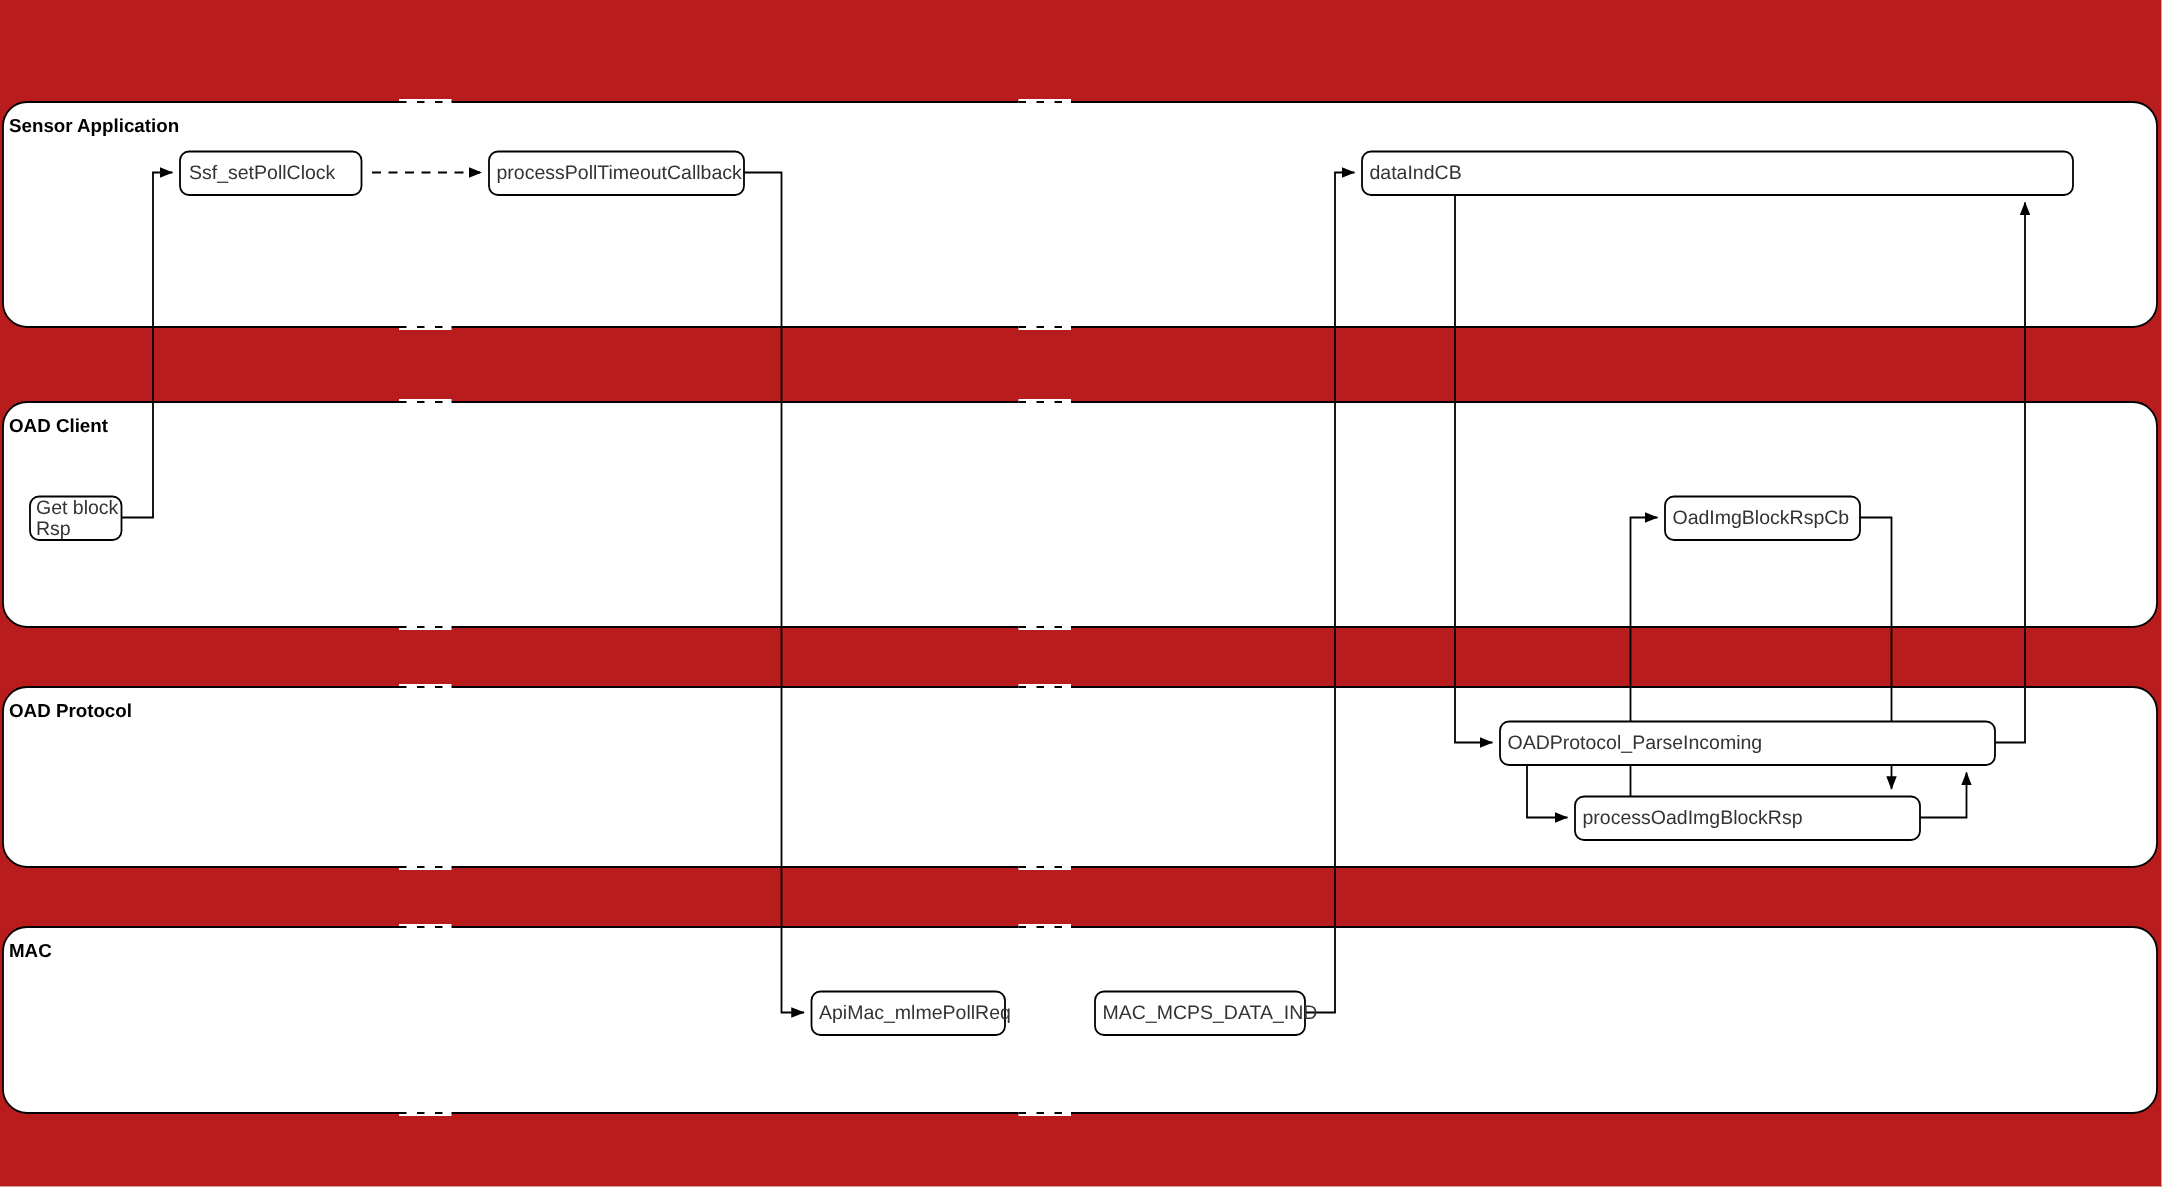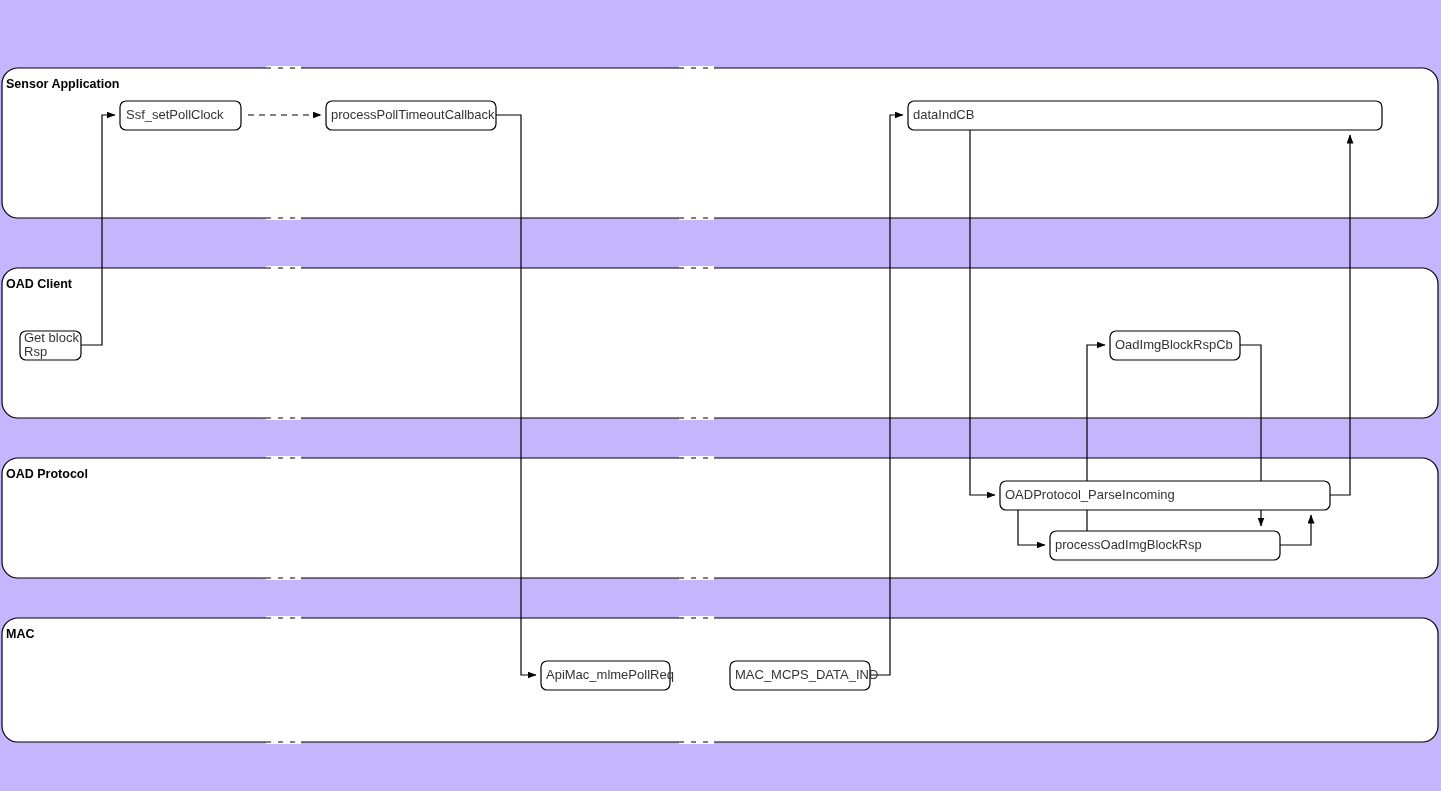--- a/index.html
+++ b/index.html
@@ -8,21 +8,21 @@
     background: #ffffff;
   }
   body {
     font-family: "Liberation Sans", sans-serif;
     -webkit-font-smoothing: antialiased;
   }
   #canvas {
     position: relative;
     width: 1441px;
     height: 791px;
-    background: #c4b5fd;
+    background: #b91c1c;
     overflow: hidden;
   }
   #diagram-svg {
     position: absolute;
     left: 0;
     top: 0;
     width: 1441px;
     height: 791px;
   }
   .lane-label {

